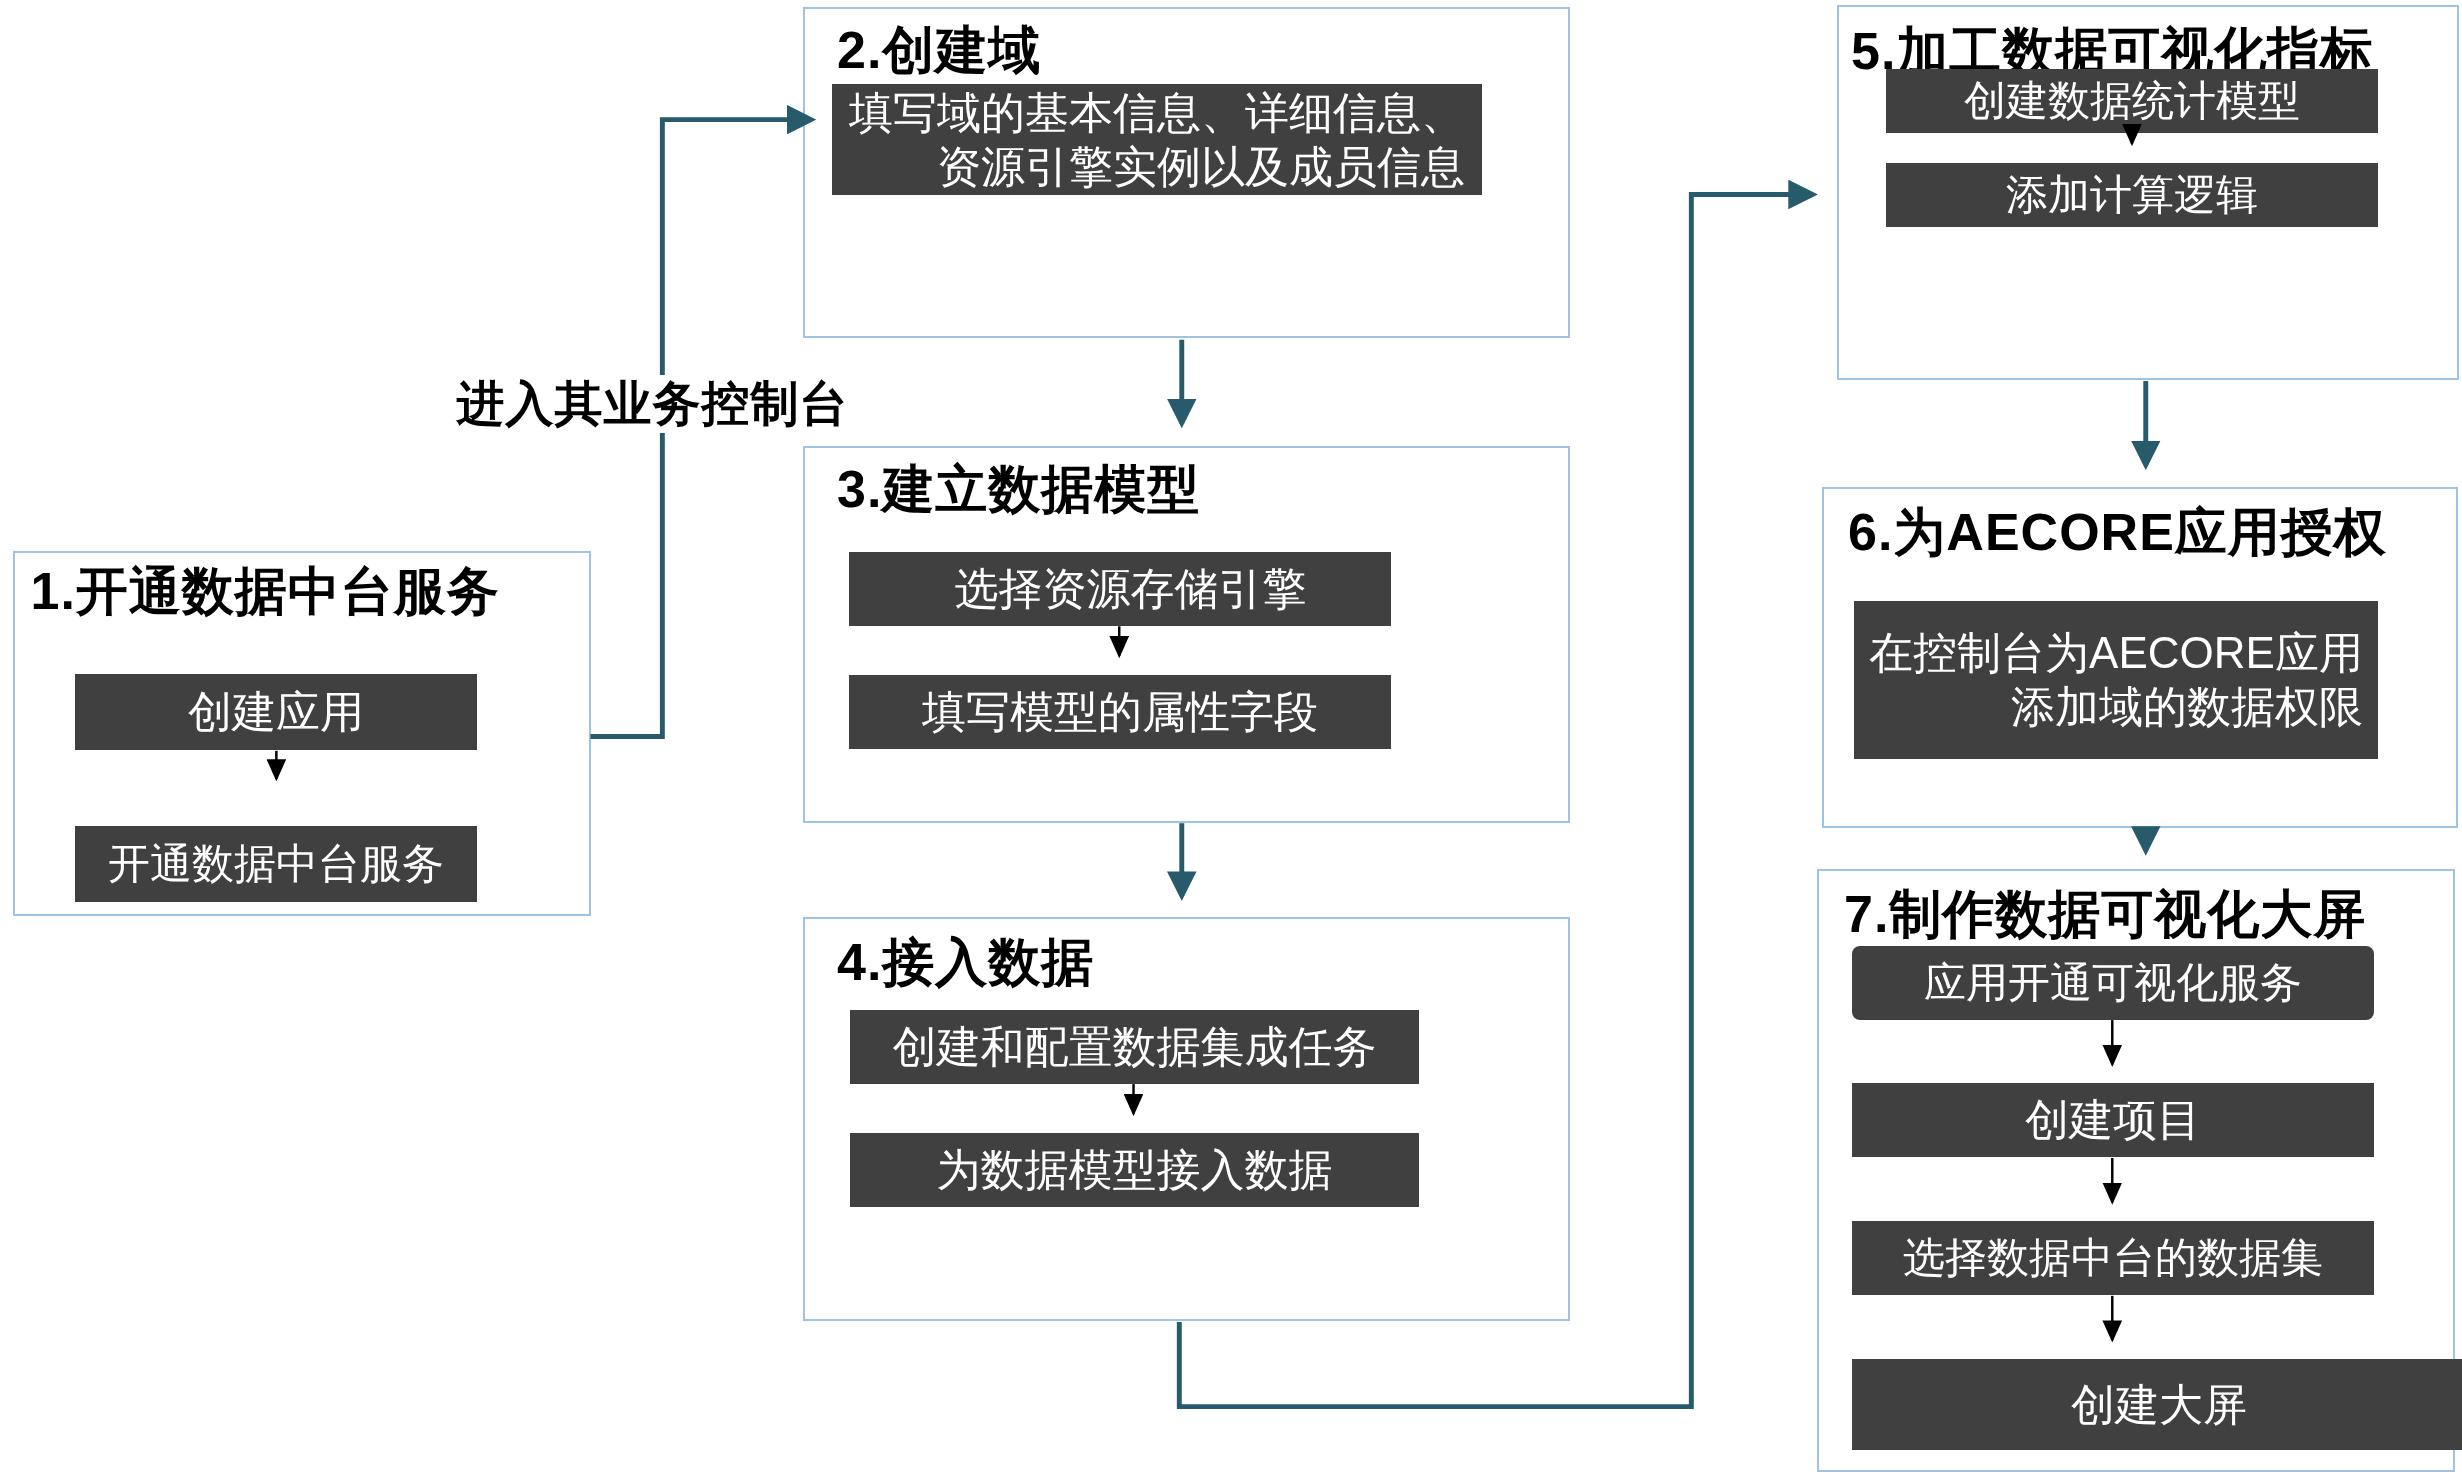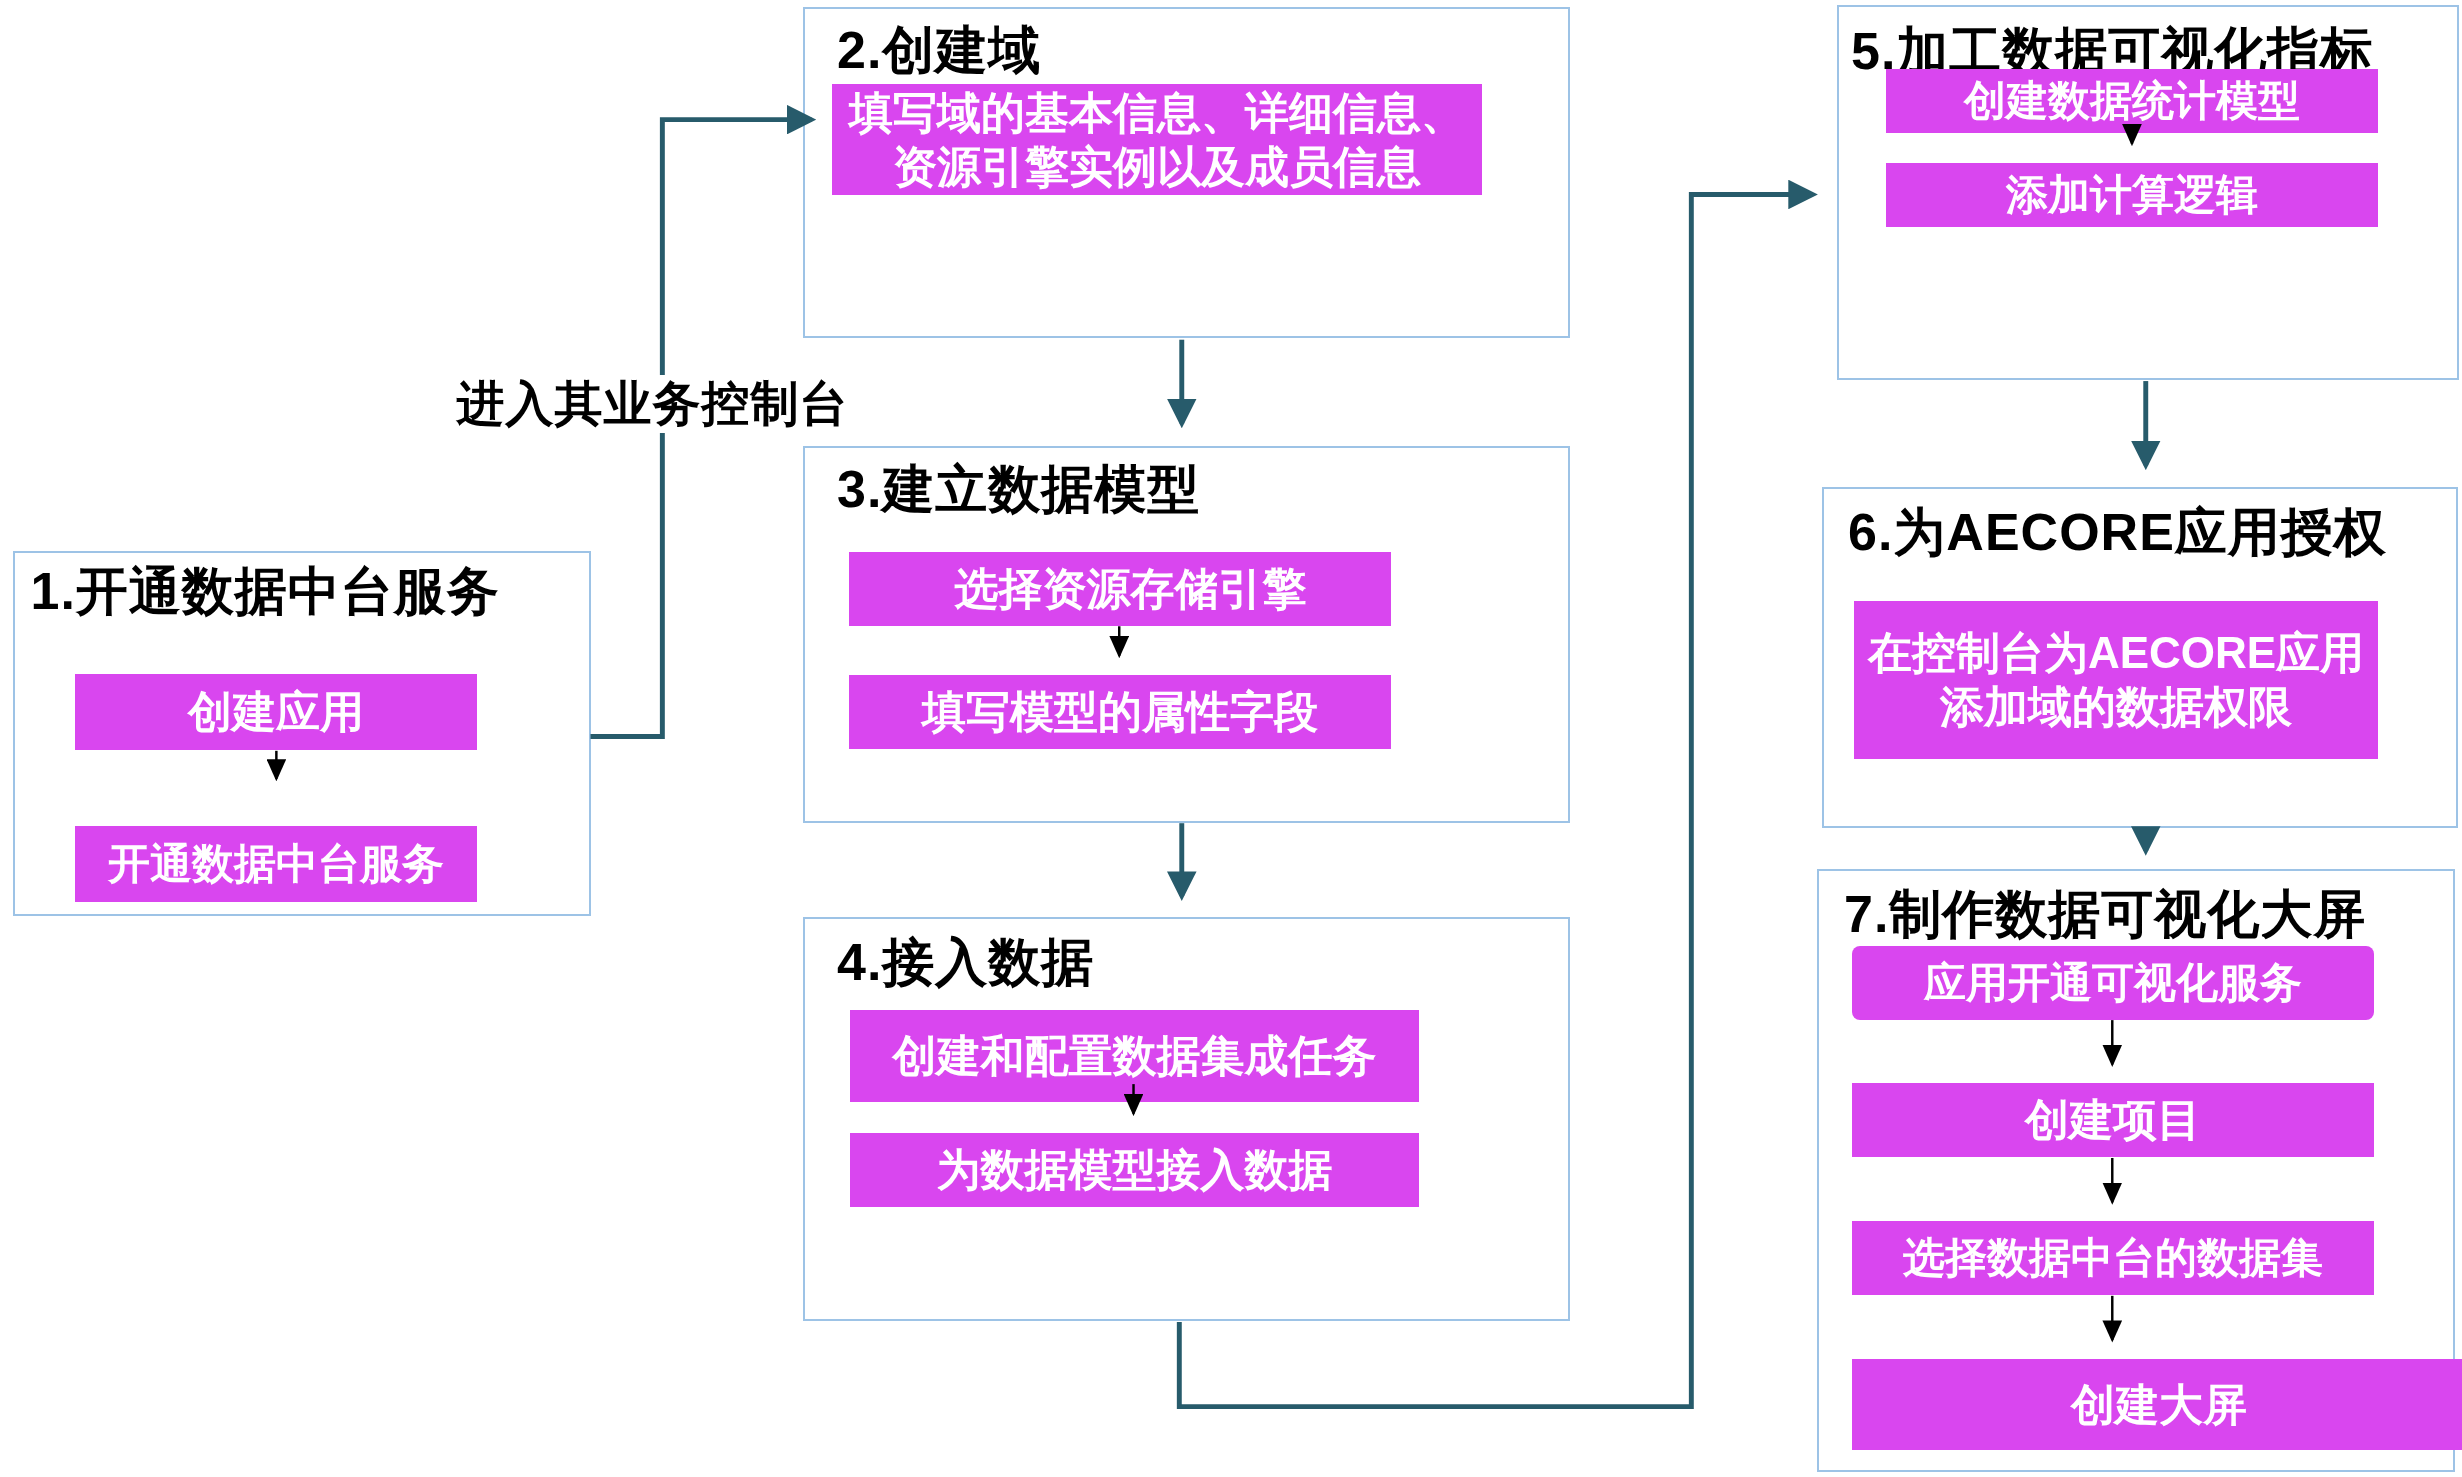--- a/index.html
+++ b/index.html
@@ -8,22 +8,22 @@
     font-family:"Liberation Sans","DejaVu Sans",sans-serif;
   }
   .container{
     position:absolute;background:#ffffff;border:2px solid #9DC3E6;box-sizing:border-box;z-index:1;
   }
   .group-title{
     position:absolute;color:#000000;font-weight:bold;font-size:52px;line-height:1.15;
     white-space:nowrap;z-index:2;letter-spacing:1px;
   }
   .sub{
-    position:absolute;background:#d946ef;color:#ffffff;font-weight:bold;font-size:44px;
-    display:flex;align-items:center;justify-content:center;text-align:center;
+    position:absolute;background:#404040;color:#ffffff;font-weight:normal;font-size:44px;
+    display:flex;align-items:center;justify-content:center;text-align:right;
     white-space:pre-line;line-height:1.22;z-index:3;box-sizing:border-box;
   }
   #connector-layer{position:absolute;left:0;top:0;z-index:5;pointer-events:none;}
   .edge-label{
     position:absolute;left:458px;top:375px;width:389px;height:58px;
     background:#ffffff;color:#000000;font-weight:bold;font-size:48px;
     display:flex;align-items:center;justify-content:center;white-space:nowrap;
     z-index:6;letter-spacing:1px;
   }
 </style>
@@ -50,21 +50,21 @@
 
   <div class="sub" style="left:75px;top:674px;width:402px;height:76px;">创建应用</div>
   <div class="sub" style="left:75px;top:798px;width:402px;height:76px;font-size:42px;margin-top:28px;">开通数据中台服务</div>
 
   <div class="sub" style="left:832px;top:84px;width:650px;height:111px;">填写域的基本信息、详细信息、
 资源引擎实例以及成员信息</div>
 
   <div class="sub" style="left:849px;top:552px;width:542px;height:74px;padding-left:21px;">选择资源存储引擎</div>
   <div class="sub" style="left:849px;top:675px;width:542px;height:74px;">填写模型的属性字段</div>
 
-  <div class="sub" style="left:850px;top:1010px;width:569px;height:92px;">创建和配置数据集成任务</div>
+  <div class="sub" style="left:850px;top:1010px;width:569px;height:74px;">创建和配置数据集成任务</div>
   <div class="sub" style="left:850px;top:1133px;width:569px;height:74px;">为数据模型接入数据</div>
 
   <div class="sub" style="left:1886px;top:69px;width:492px;height:64px;font-size:42px;">创建数据统计模型</div>
   <div class="sub" style="left:1886px;top:163px;width:492px;height:64px;font-size:42px;">添加计算逻辑</div>
 
   <div class="sub" style="left:1854px;top:601px;width:524px;height:158px;">在控制台为AECORE应用
 添加域的数据权限</div>
 
   <div class="sub" style="left:1852px;top:946px;width:522px;height:74px;font-size:42px;border-radius:8px;">应用开通可视化服务</div>
   <div class="sub" style="left:1852px;top:1083px;width:522px;height:74px;">创建项目</div>

